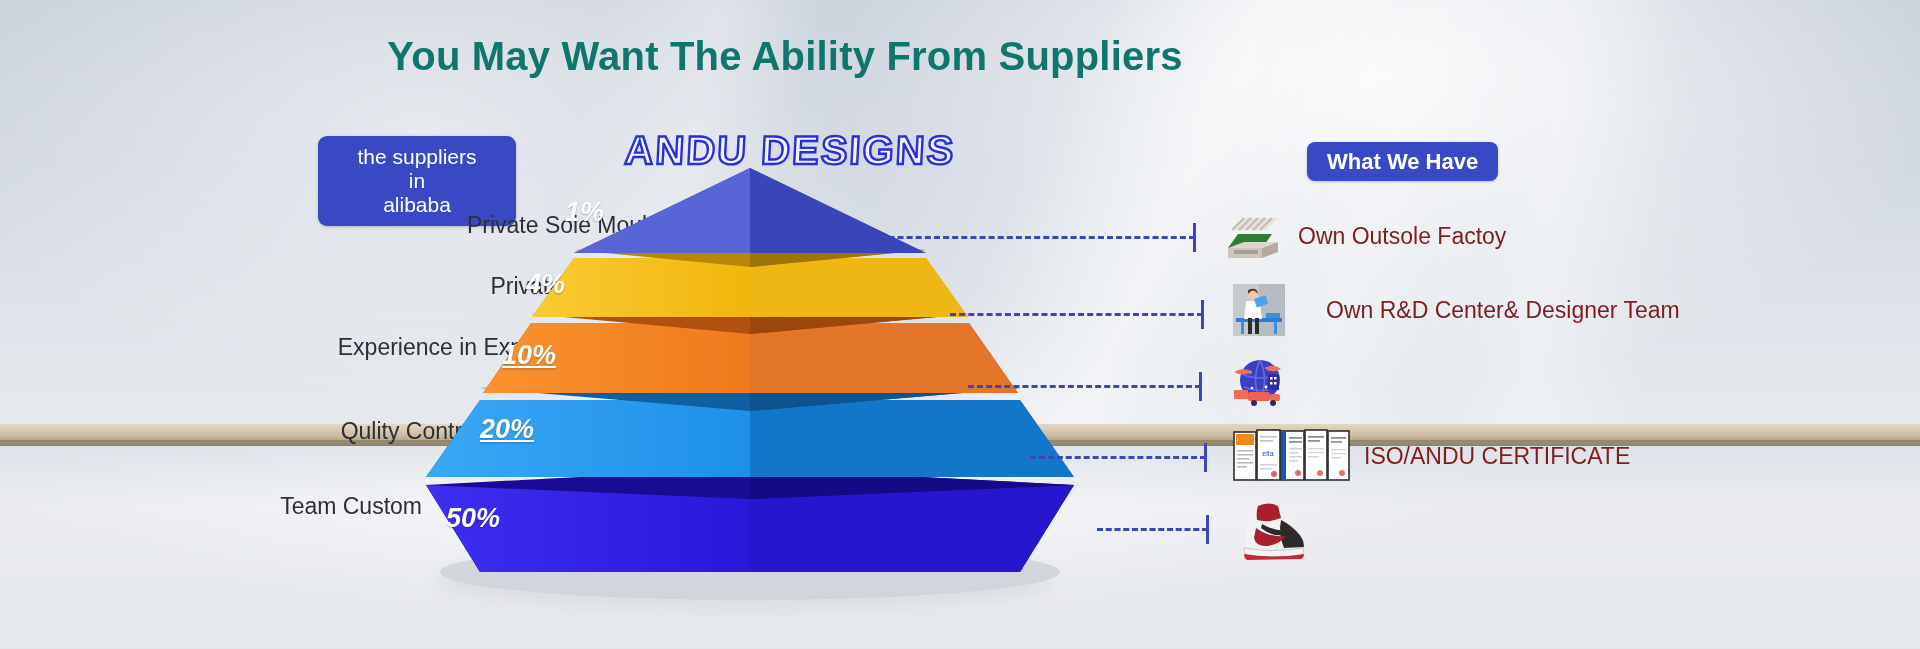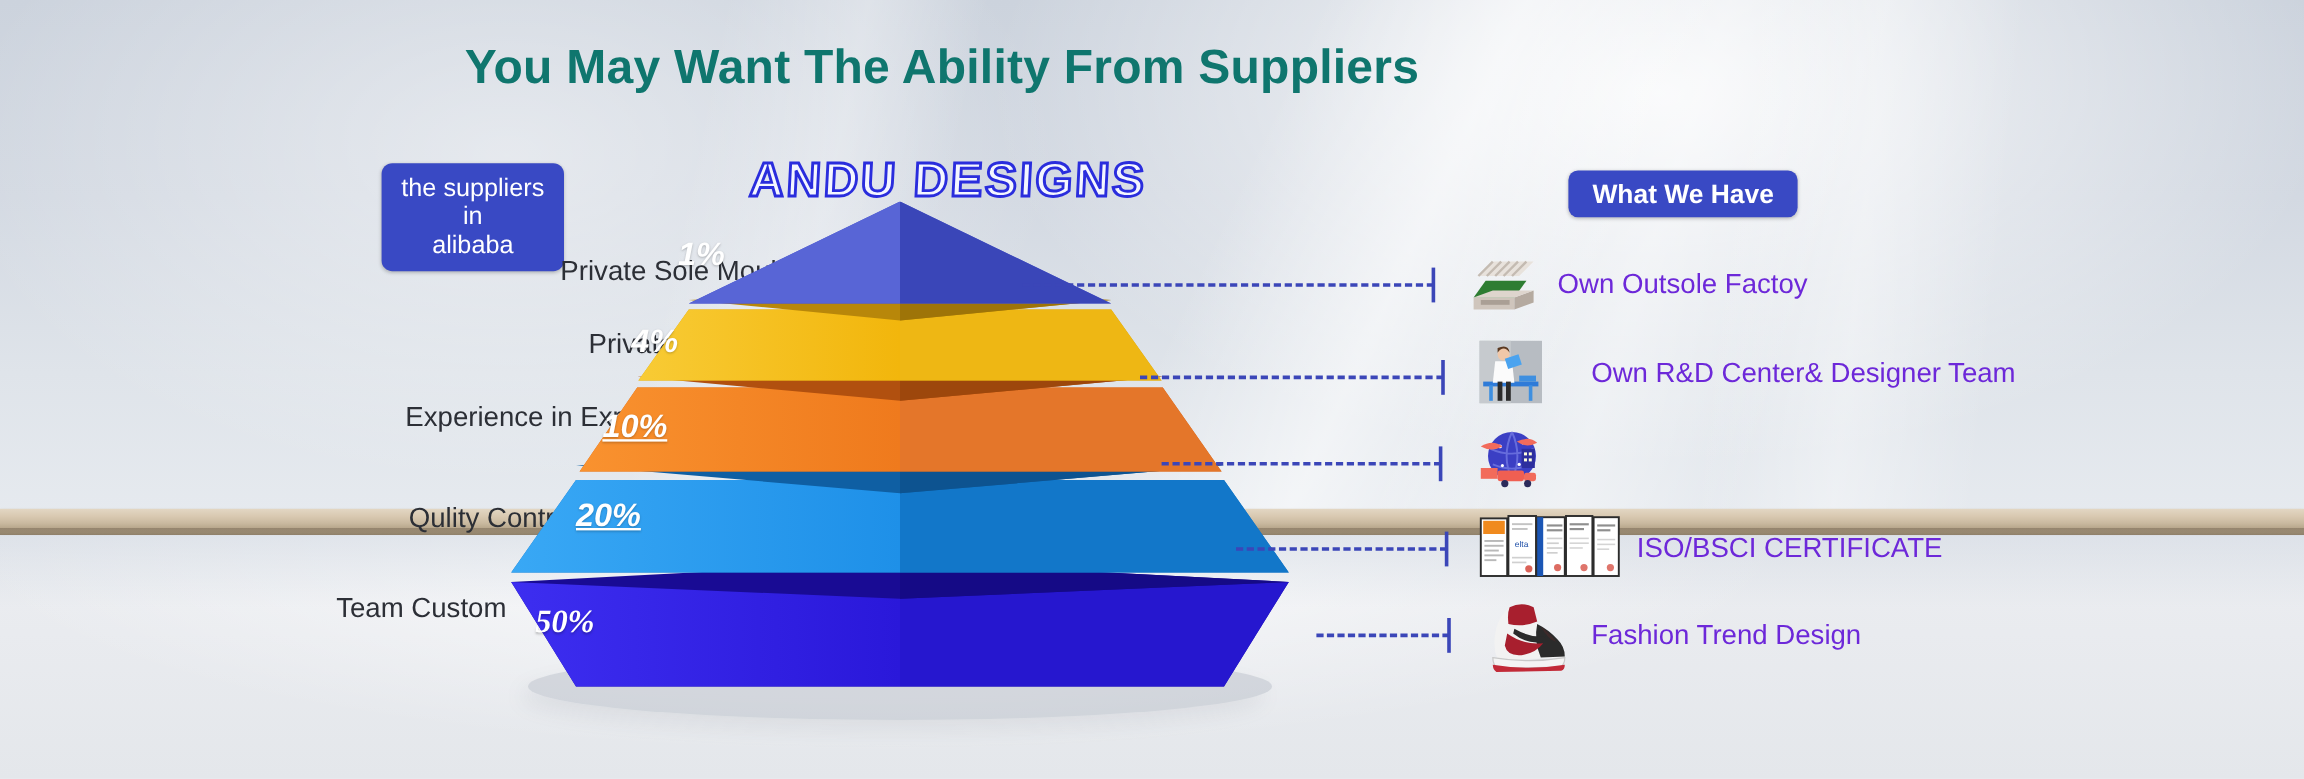--- a/index.html
+++ b/index.html
@@ -52,21 +52,21 @@
     position:absolute;left:0;top:34px;width:1570px;text-align:center;
     font-size:40px;font-weight:bold;color:#0f766e;
     letter-spacing:.2px;
   }
 
   
   .badge{
     position:absolute;
     background:#3949c4;color:#fff;border-radius:9px;
     font-size:21px;line-height:1.15;text-align:center;
-    padding:9px 6px;
+    padding:9px 29px;
     box-shadow:0 1px 3px rgba(0,0,0,.22);
     white-space:pre-line;
   }
   #badge-left{left:318px;top:136px;width:140px;}
   #badge-right{left:1307px;top:142px;font-size:22px;font-weight:bold;padding:7px 20px;border-radius:8px;}
 
   
   #brand{
     position:absolute;left:620px;top:128px;width:340px;text-align:center;
     font-size:40px;font-weight:bold;font-style:normal;
@@ -97,21 +97,21 @@
     position:absolute;left:0;top:0;height:0;width:100%;
     border-top:3px dashed #3b46b8;
   }
   .conn .tick{
     position:absolute;right:-1px;top:-13px;width:3px;height:29px;background:#3b46b8;
   }
 
   
   .ritem{position:absolute;display:flex;align-items:center;gap:14px;}
   .ricon{width:62px;height:56px;flex:0 0 auto;position:relative;}
-  .rtext{font-size:23px;color:#6d28d9;white-space:nowrap;}
+  .rtext{font-size:23px;color:#7f1d1d;white-space:nowrap;}
 </style>
 </head>
 <body>
 
 <div id="bg">
   <div class="bg-wall"></div>
   <div class="bg-shelf"></div>
   <div class="bg-shelf2"></div>
   <div class="bg-floor"></div>
   <div class="bg-floor-sheen"></div>
@@ -197,21 +197,21 @@
       <polygon points="352,0 528,85 176,85" fill="url(#g1f)"></polygon>
       <polygon points="352,0 528,85 352,85" fill="#3a46b8"></polygon>
       <polygon points="352,0 176,85 352,85" fill="#5865d6"></polygon>
     </g>
   </svg>
 
   <div class="pct" style="left:167px;top:29px;">1%</div>
   <div class="pct" style="left:128px;top:101px;">4%</div>
   <div class="pct" style="left:104px;top:172px;text-decoration:underline;">10%</div>
   <div class="pct" style="left:82px;top:246px;text-decoration:underline;">20%</div>
-  <div class="pct" style="left:48px;top:335px;font-family:Liberation Serif, serif;">50%</div>
+  <div class="pct" style="left:48px;top:335px;">50%</div>
 </div>
 
 <div class="conn" style="left:852px;top:236px;width:343px;">
   <div class="dash"></div>
     <div class="tick"></div>
 </div>
 <div class="conn" style="left:950px;top:313px;width:253px;">
   <div class="dash"></div>
     <div class="tick"></div>
 </div>
@@ -333,30 +333,29 @@
         <rect x="96" y="3" width="21" height="49" fill="#ffffff" stroke="#2c2c2c" stroke-width="1.6"></rect>
         <rect x="99" y="9" width="15" height="1.8" fill="#8f8f8f"></rect>
           <rect x="99" y="13" width="11" height="1.8" fill="#8f8f8f"></rect>
         <rect x="99" y="21" width="15" height="1.3" fill="#d4d4d4"></rect>
           <rect x="99" y="25" width="15" height="1.3" fill="#d4d4d4"></rect>
         <rect x="99" y="29" width="10" height="1.3" fill="#d4d4d4"></rect>
         <circle cx="110" cy="45" r="3" fill="#d23b2e" opacity=".7"></circle>
       </g>
     </svg>
   </div>
-  <div class="rtext">ISO/BSCI CERTIFICATE</div>
+  <div class="rtext">ISO/ANDU CERTIFICATE</div>
 </div>
 
 <div class="ritem" style="left:1240px;top:498px;">
   <div class="ricon" style="width:72px;height:62px;">
     <svg width="72" height="62" viewBox="0 0 72 62">
       <path d="M18,8 q10,-5 20,0 l4,16 q8,4 16,12 q6,6 6,14 l-56,2 q-4,-10 -2,-22 q2,-14 12,-22z" fill="#f2f2f2"></path>
       <path d="M18,8 q10,-5 20,0 l3,12 q-12,5 -24,2 q-1,-9 1,-14z" fill="#a81f2e"></path>
       <path d="M41,22 q10,5 17,13 q6,6 6,14 l-20,1 q-6,-14 -3,-28z" fill="#2b2b2b"></path>
       <path d="M44,24 q8,6 13,13 q-7,-2 -13,-13z" fill="#4a2a2a" opacity=".6"></path>
       <path d="M16,30 q14,10 30,8 q-6,8 -18,10 q-12,1 -14,-8z" fill="#a81f2e"></path>
       <path d="M22,26 q14,8 26,6 l-3,5 q-13,2 -24,-7z" fill="#2b2b2b"></path>
       <path d="M4,50 q30,5 60,0 q0,6 -4,8 l-52,1 q-4,-3 -4,-9z" fill="#f4f4f4" stroke="#c9c9c9" stroke-width="1"></path>
       <path d="M4,56 q30,5 60,0 q0,4 -3,5 l-54,1 q-3,-2 -3,-6z" fill="#c22a38"></path>
     </svg>
   </div>
-  <div class="rtext">Fashion Trend Design</div>
 </div>
 
 </body></html>

